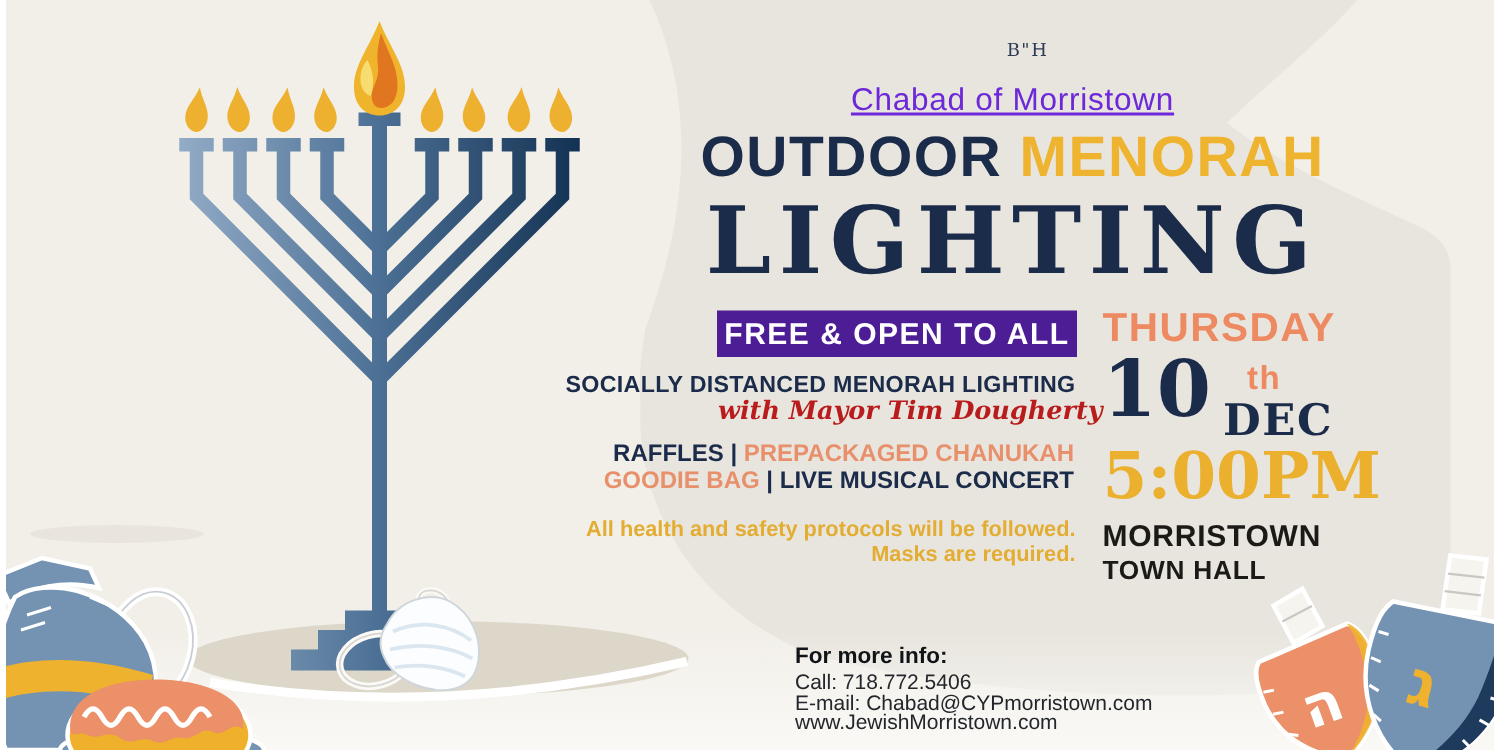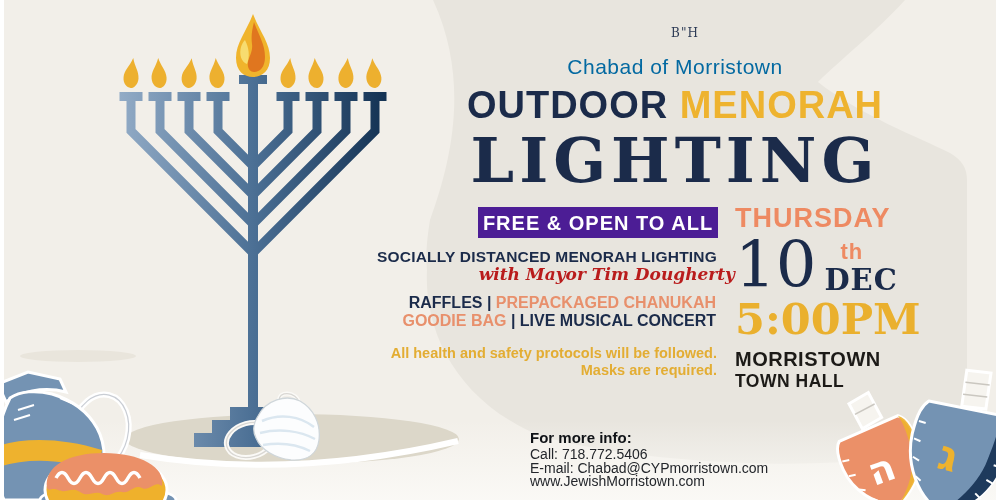--- a/index.html
+++ b/index.html
@@ -5,21 +5,21 @@
   html,body{margin:0;padding:0;background:#fff;}
   .poster{position:relative;width:1000px;height:500px;overflow:hidden;background:#f2efe9;
           font-family:"Liberation Sans",sans-serif;}
   .poster svg.bg{position:absolute;left:0;top:0;z-index:0;}
   .layer{position:absolute;z-index:2;}
   .edge{position:absolute;top:0;width:4px;height:500px;background:#fff;z-index:5;}
 
   .bh{left:650px;top:26px;width:70px;text-align:center;
       font-family:"DejaVu Serif",serif;font-size:12px;letter-spacing:1px;color:#2c3a55;}
   .org{left:375px;top:55px;width:600px;text-align:center;font-size:21px;font-weight:500;
-       color:#0369a1;letter-spacing:0.5px;}
+       color:#6d28d9;letter-spacing:0.5px;text-decoration:underline;}
   .title1{left:325px;top:84px;width:700px;text-align:center;font-size:38px;font-weight:800;
           letter-spacing:1px;white-space:nowrap;}
   .title1 .w1{color:#1b2b4a;} .title1 .w2{color:#eeb32f;}
   .title2{left:325px;top:124px;width:700px;text-align:center;white-space:nowrap;
           font-family:"DejaVu Serif",serif;font-weight:800;font-size:62px;letter-spacing:5px;
           color:#1b2b4a;}
   .banner{left:478px;top:207px;width:240px;height:31px;background:#4c1d95;color:#ffffff;
           font-size:20px;font-weight:800;letter-spacing:1px;text-align:center;line-height:32px;
           white-space:nowrap;}
   .subtitle{right:283px;top:248px;width:430px;text-align:right;font-size:15.5px;font-weight:800;
@@ -28,21 +28,21 @@
          font-style:italic;font-weight:700;font-size:17px;color:#b91c1c;white-space:nowrap;}
   .raffles{right:284px;top:294px;width:430px;text-align:right;font-size:16px;font-weight:800;
            line-height:17.5px;}
   .raffles .dark{color:#1b2b4a;} .raffles .orange{color:#e8906c;}
   .health{right:283px;top:345px;width:430px;text-align:right;font-size:14.5px;font-weight:700;
           color:#e3ad33;line-height:16.5px;}
 
   .when{left:735px;top:203px;width:220px;}
   .day{font-size:27px;font-weight:800;color:#ee8a62;letter-spacing:1px;white-space:nowrap;}
   .date-row{display:flex;align-items:flex-start;margin-top:1px;}
-  .num{font-family:"DejaVu Serif",serif;font-weight:400;font-size:64px;line-height:0.95;color:#1b2b4a;}
+  .num{font-family:"DejaVu Serif",serif;font-weight:700;font-size:52px;line-height:0.95;color:#1b2b4a;}
   .date-col{margin-left:8px;padding-top:4px;}
   .suffix{font-size:22px;font-weight:800;color:#ee8a62;letter-spacing:1px;margin-left:16px;}
   .month{font-family:"DejaVu Serif",serif;font-weight:800;font-size:29px;line-height:1.05;
          color:#1b2b4a;letter-spacing:1px;}
   .time{font-family:"DejaVu Serif",serif;font-weight:800;font-size:43px;line-height:1;
         color:#eab02e;margin-top:2px;white-space:nowrap;}
   .venue1{font-size:20px;font-weight:800;color:#1c1a17;letter-spacing:0.5px;margin-top:7px;}
   .venue2{font-size:17.5px;font-weight:800;color:#1c1a17;letter-spacing:0.5px;}
 
   .contact{left:530px;top:429px;width:320px;text-align:left;color:#23262b;}

